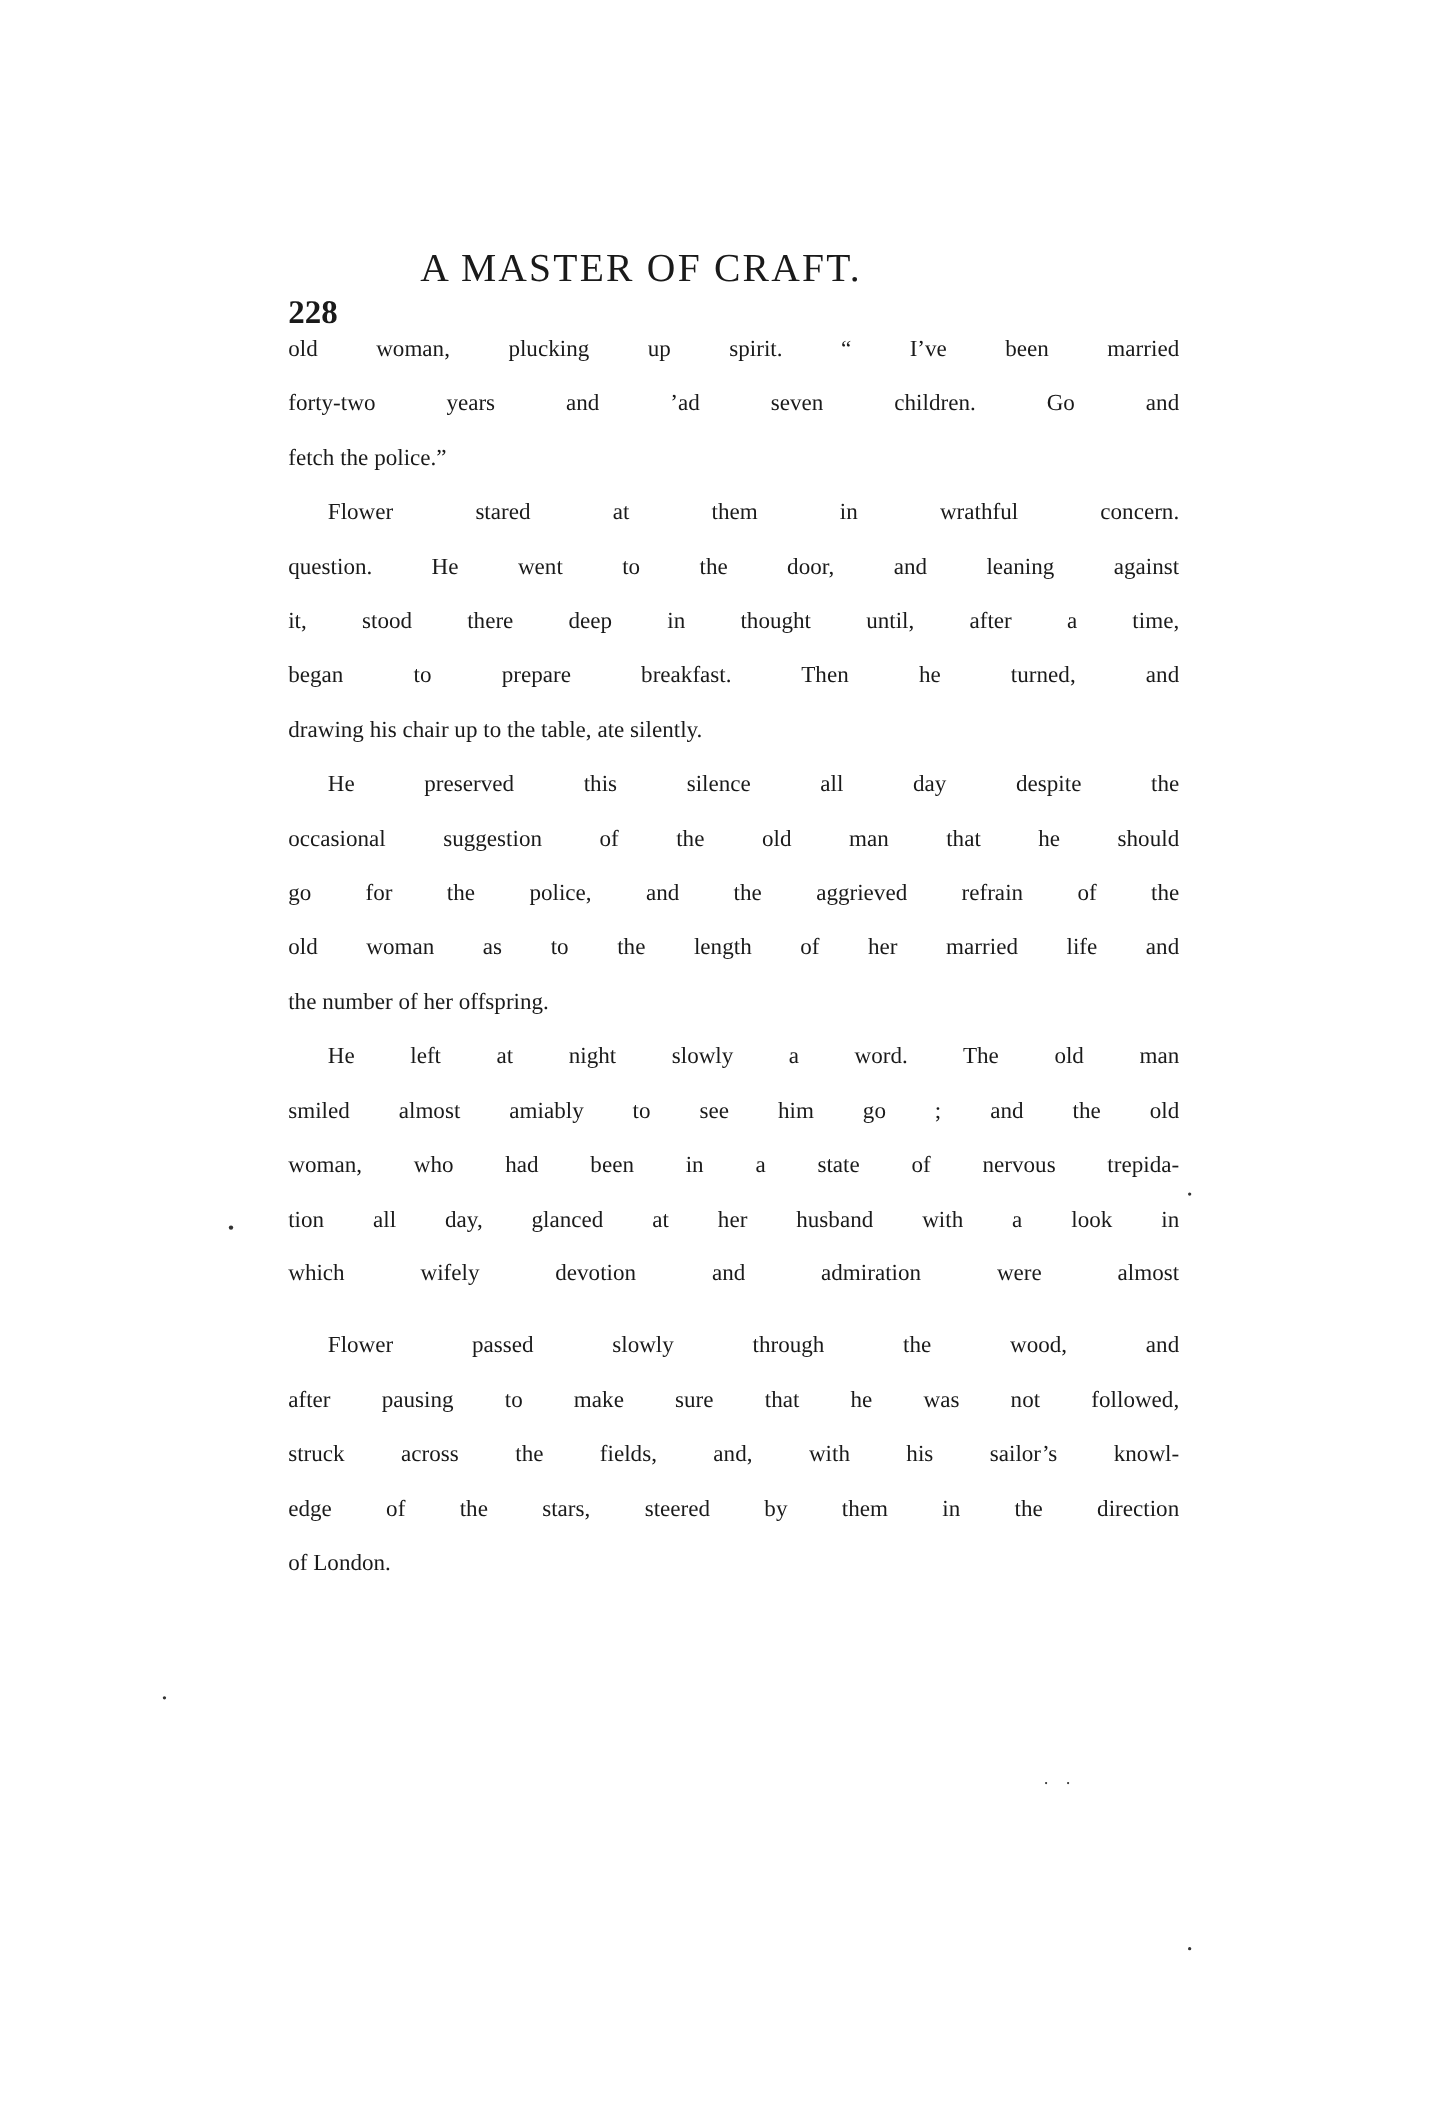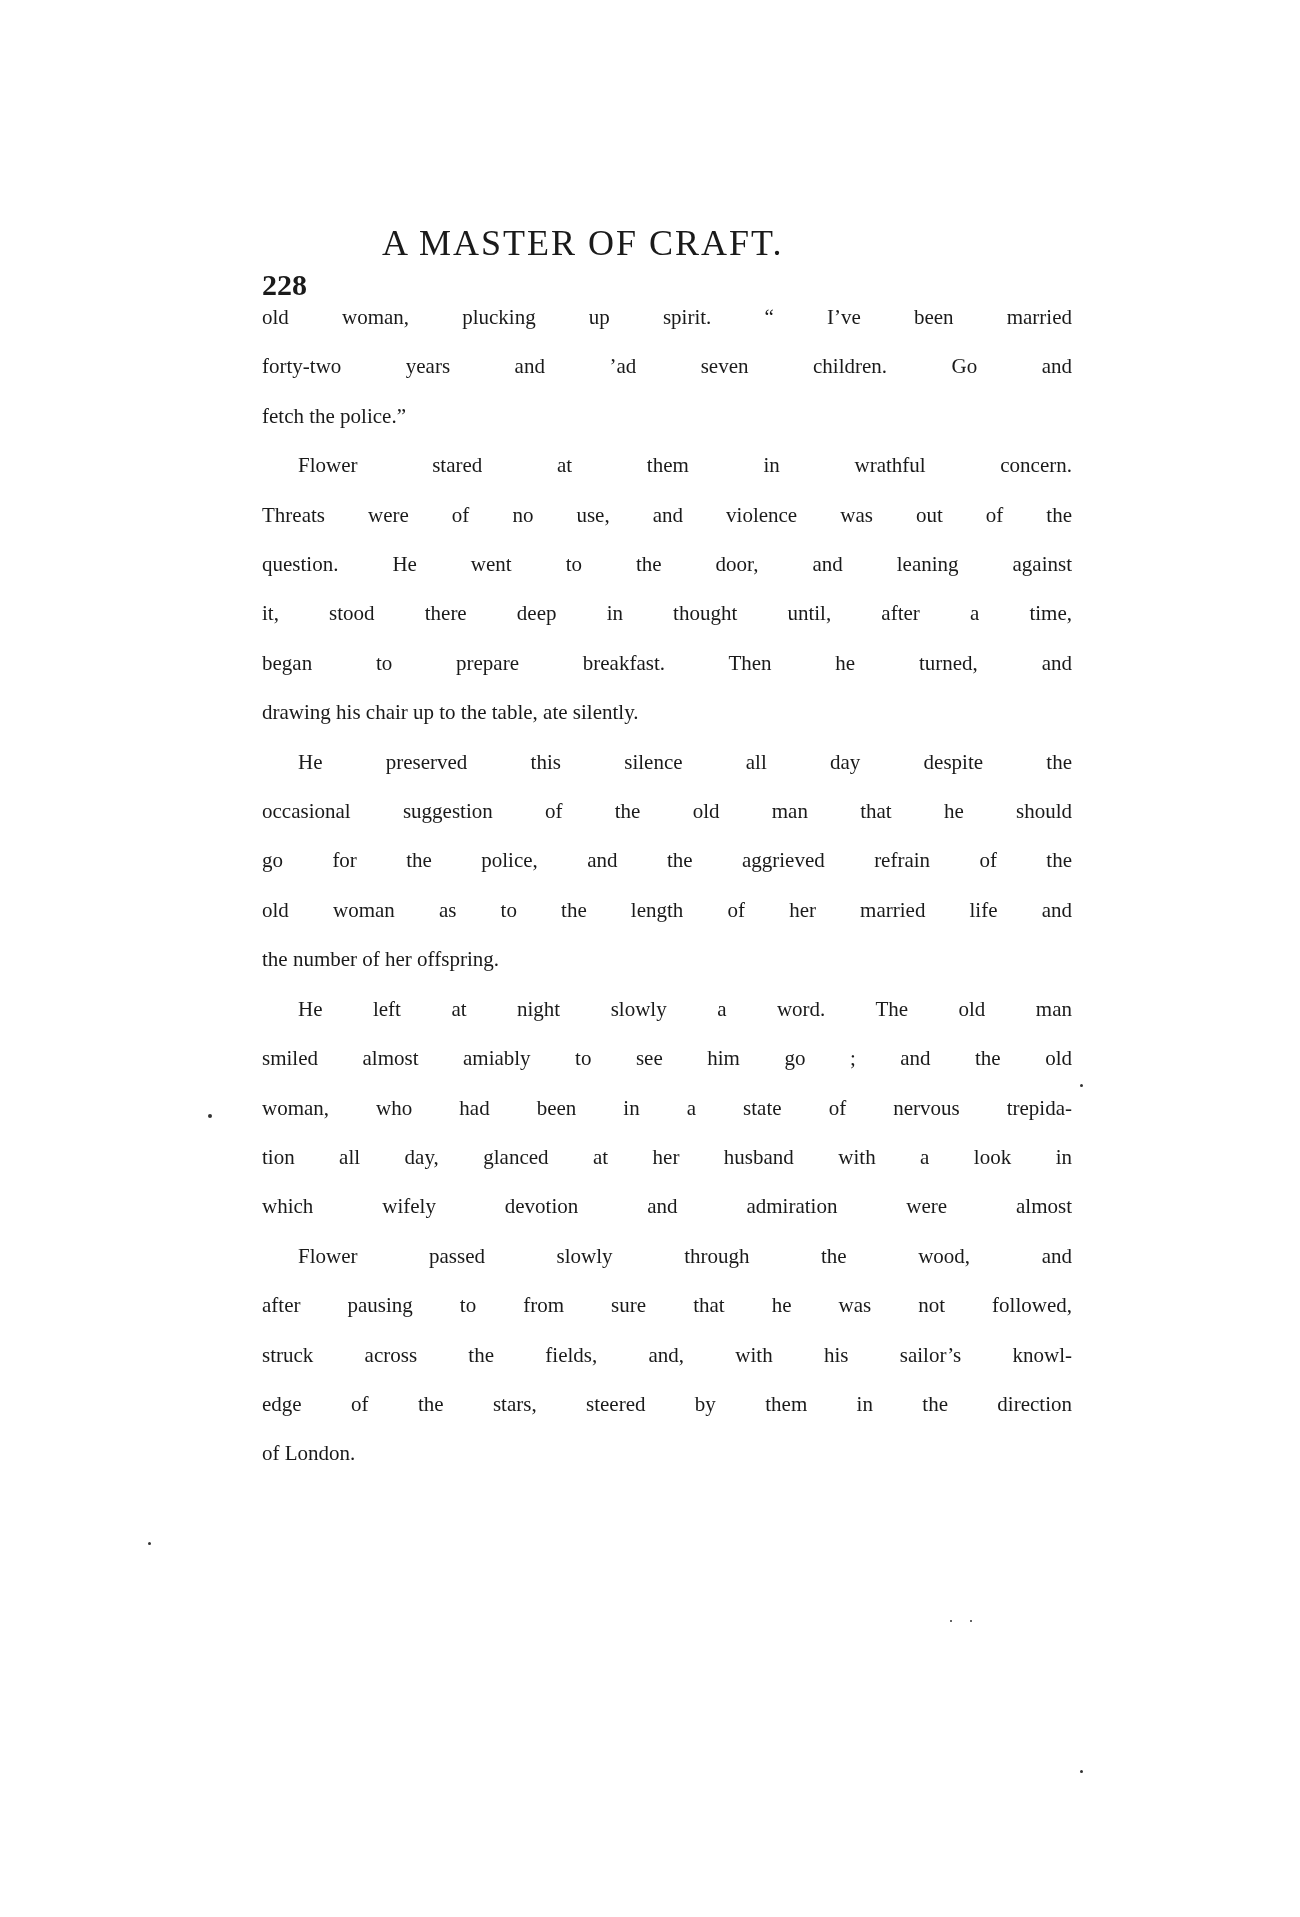--- a/index.html
+++ b/index.html
@@ -23,43 +23,42 @@
 </div>
 
 <div class="body-text" id="body">
     <div class="para">
       <span class="line">old woman, plucking up spirit.  “ I’ve been married</span>
       <span class="line">forty-two years and ’ad seven children. Go and</span>
       <span class="line last">fetch the police.”</span>
     </div>
     <div class="para" style="margin-top: 0px;">
       <span class="line" style="padding-left: 36px;">Flower stared at them in wrathful concern.</span>
-      <span class="line">Threats were of no use, and violence was out of the</span>
       <span class="line">question. He went to the door, and leaning against</span>
       <span class="line">it, stood there deep in thought until, after a time,</span>
       <span class="line">began to prepare breakfast. Then he turned, and</span>
       <span class="line last">drawing his chair up to the table, ate silently.</span>
     </div>
     <div class="para" style="margin-top: 0px;">
       <span class="line" style="padding-left: 36px;">He preserved this silence all day despite the</span>
       <span class="line">occasional suggestion of the old man that he should</span>
       <span class="line">go for the police, and the aggrieved refrain of the</span>
       <span class="line">old woman as to the length of her married life and</span>
       <span class="line last">the number of her offspring.</span>
     </div>
     <div class="para" style="margin-top: 0px;">
       <span class="line" style="padding-left: 36px;">He left at night slowly a word. The old man</span>
       <span class="line">smiled almost amiably to see him go ; and the old</span>
       <span class="line">woman, who had been in a state of nervous trepida-</span>
       <span class="line">tion all day, glanced at her husband with a look in</span>
       <span class="line">which wifely devotion and admiration were almost</span>
     </div>
-    <div class="para" style="margin-top: 0px;">
+    <div class="para" style="margin-top: 16px;">
       <span class="line" style="padding-left: 36px;">Flower passed slowly through the wood, and</span>
-      <span class="line">after pausing to from sure that he was not followed,</span>
+      <span class="line">after pausing to make sure that he was not followed,</span>
       <span class="line">struck across the fields, and, with his sailor’s knowl-</span>
       <span class="line">edge of the stars, steered by them in the direction</span>
       <span class="line last">of London.</span>
     </div>
   </div>
 
 <span class="mark" style="left:208px;top:1114px;"></span>
 <span class="mark" style="left:1080px;top:1084px;width:3px;height:3px;"></span>
 <span class="mark" style="left:148px;top:1542px;width:3px;height:3px;"></span>
 <span class="mark" style="left:950px;top:1620px;width:2px;height:2px;"></span>

